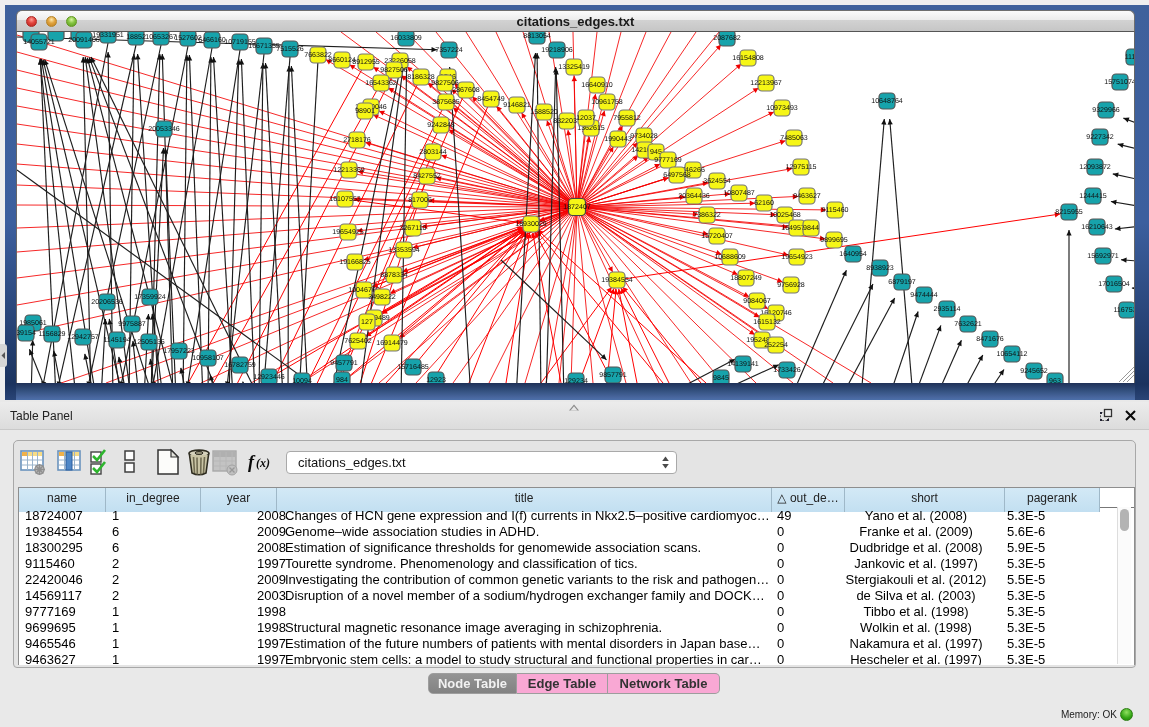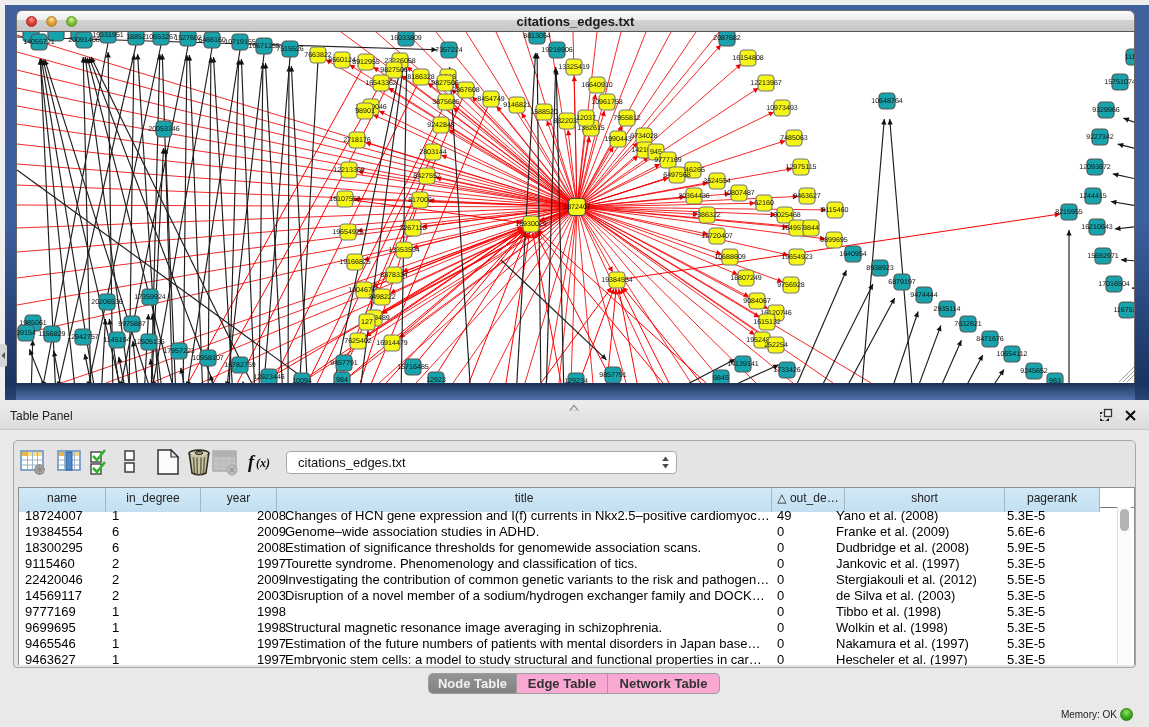--- a/index.html
+++ b/index.html
@@ -36,21 +36,21 @@
 #tbl { position:absolute; left:4px; top:46px; width:1117px; height:178px; background:#fff; border:1px solid #8e8e8e; border-bottom:none; overflow:hidden; }
 #thead { position:relative; height:20px; background:#fff; border-bottom:1px solid #777; font-size:12px; color:#222; }
 #thead .hc { position:absolute; top:0; height:24px; line-height:20px; text-align:center; border-right:1px solid #9fb8c8; background:linear-gradient(180deg,#d3e9f6,#c2dff1); }
 .tr { position:relative; height:16px; font-size:13px; color:#000; white-space:nowrap; }
 .c { position:absolute; top:0; height:16px; line-height:16px; overflow:hidden; }
 .c1 { left:6px;   width:80px;  }
 .c2 { left:93px;  width:90px;  }
 .c3 { left:190px; width:70px;margin-left:48px;  }
 .c4 { left:266px; width:487px; }
 .c5 { left:758px; width:68px;  }
-.c6 { left:817px; width:160px; }
+.c6 { left:817px; width:160px; text-align:center; }
 .c7 { left:988px; width:80px; }
 #vscroll { position:absolute; right:4px; top:66px; width:14px; height:157px; background:#fbfbfb; border-left:1px solid #ddd; }
 #vthumb { position:absolute; left:2px; top:2px; width:9px; height:22px; background:#b3b3b3; border-radius:5px; }
 
 #tabs { position:absolute; left:428px; top:273px; height:21px; display:flex; font-size:13px; font-weight:bold; }
 .tab { height:21px; line-height:20px; text-align:center; background:#f9a8d4; border:1px solid #9d9d9d; border-left:none; color:#333; }
 .tab.t1 { width:89px; } .tab.t2 { width:91px; } .tab.t3 { width:112px; }
 .tab.first { border-left:1px solid #9d9d9d; border-radius:5px 0 0 5px; background:linear-gradient(180deg,#949494,#828282); color:#f2f2f2; }
 .tab.last { border-radius:0 5px 5px 0; }
 

